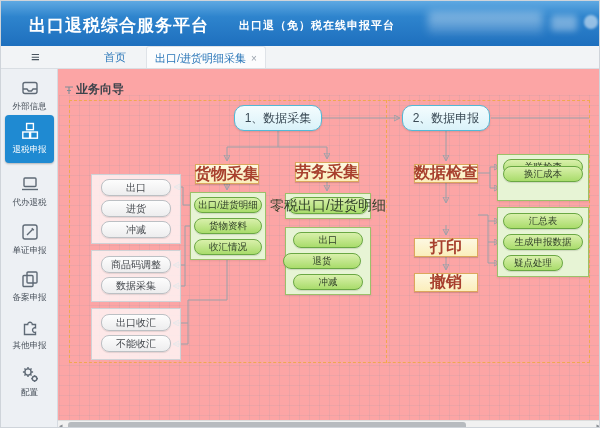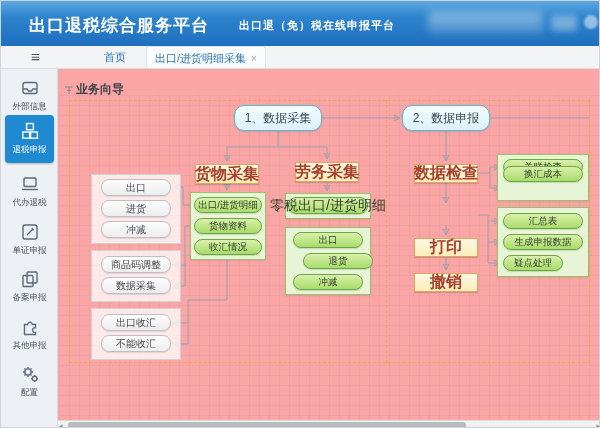--- a/index.html
+++ b/index.html
@@ -235,21 +235,21 @@
     <div class="fbox gry" style="left:43px; top:208px; width:70px; height:17px;">数据采集</div>
     <div class="fbox gry" style="left:43px; top:245px; width:70px; height:17px;">出口收汇</div>
     <div class="fbox gry" style="left:43px; top:266px; width:70px; height:17px;">不能收汇</div>
 
     <div class="fbox grn" style="left:136px; top:128px; width:68px; height:16px;">出口/进货明细</div>
     <div class="fbox grn" style="left:136px; top:149px; width:68px; height:16px;">货物资料</div>
     <div class="fbox grn" style="left:136px; top:170px; width:68px; height:16px;">收汇情况</div>
 
     <div class="fbox grn" style="left:230px; top:128px; width:80px; height:17px; font-size:14px;">零税出口/进货明细</div>
     <div class="fbox grn" style="left:235px; top:163px; width:70px; height:16px;">出口</div>
-    <div class="fbox grn" style="left:245px; top:184px; width:70px; height:16px;">退货</div>
+    <div class="fbox grn" style="left:225px; top:184px; width:78px; height:16px;">退货</div>
     <div class="fbox grn" style="left:235px; top:205px; width:70px; height:16px;">冲减</div>
 
     <div class="fbox tag" style="left:356px; top:95px; width:64px; height:19px;">数据检查</div>
     <div class="fbox tag" style="left:356px; top:169px; width:64px; height:19px;">打印</div>
     <div class="fbox tag" style="left:356px; top:204px; width:64px; height:19px;">撤销</div>
 
     <div class="fbox grn" style="left:445px; top:90px; width:80px; height:16px;">关联检查</div>
     <div class="fbox grn" style="left:445px; top:97px; width:80px; height:16px;">换汇成本</div>
     <div class="fbox grn" style="left:445px; top:144px; width:80px; height:16px;">汇总表</div>
     <div class="fbox grn" style="left:445px; top:165px; width:80px; height:16px;">生成申报数据</div>

